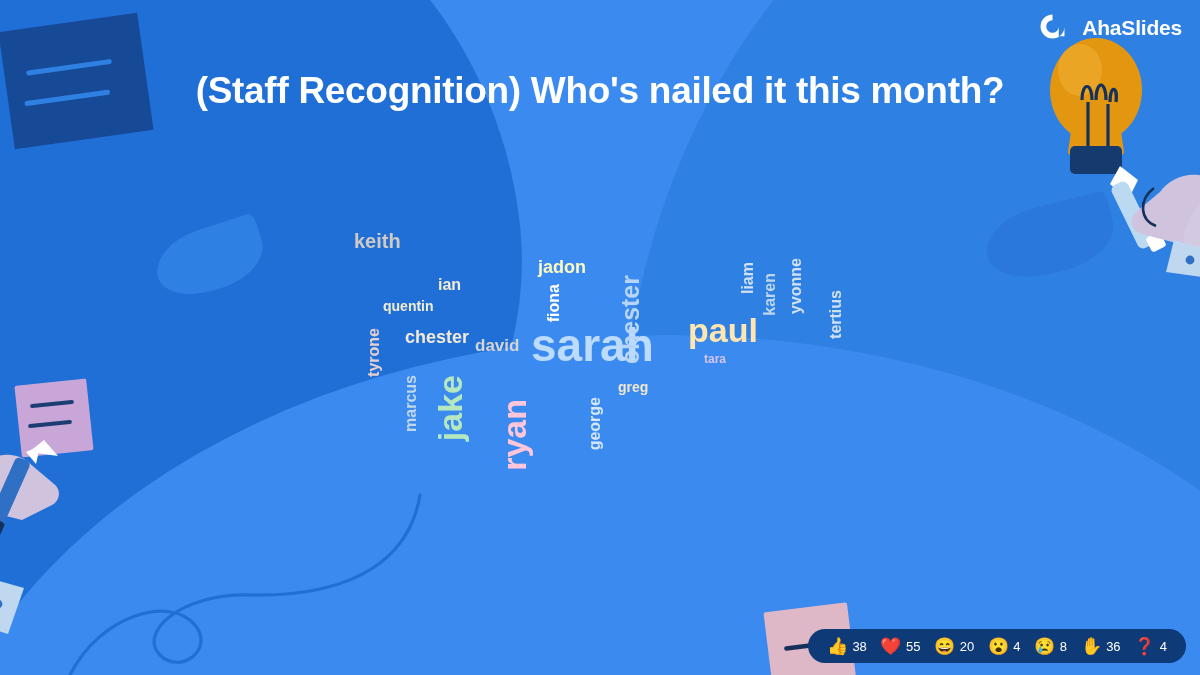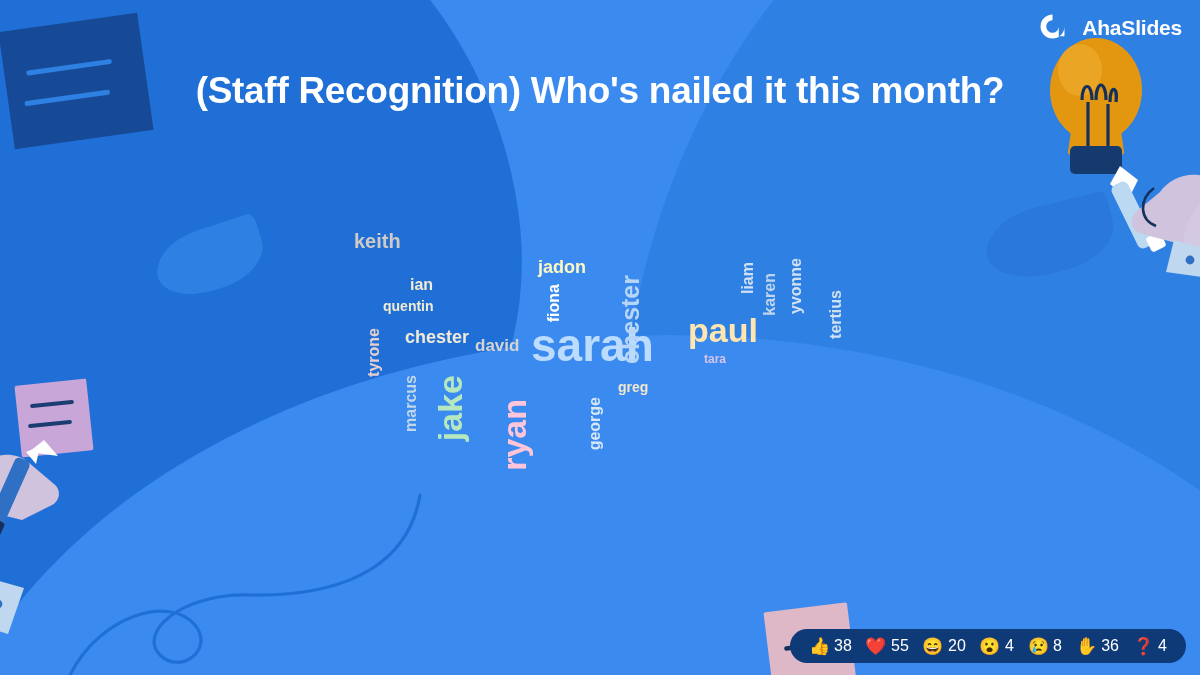--- a/index.html
+++ b/index.html
@@ -138,21 +138,21 @@
   }
   .reaction {
     display:flex; align-items:center; gap:4px;
     padding:0 7px;
     color:#ffffff;
     font-size:16px;
     font-weight:400;
     font-family:"Liberation Sans", sans-serif;
   }
   .reaction .emo { font-size:17px; line-height:1; display:inline-block; }
-  .reaction .cnt { font-size:16px; }
+  .reaction .cnt { font-size:13px; }
 </style>
 </head>
 <body>
 
 <div id="slide">
 
   <div class="bg-layer">
     <div class="swoosh-light-big"></div>
     <div class="swoosh-dark"></div>
     <div class="swoosh-right"></div>
@@ -221,21 +221,21 @@
   <div id="wordcloud">
       <span class="w" style="left: 201px; top: 122px; font-size: 46px; color: rgb(188, 220, 255);">sarah</span>
       <span class="w" style="left: 358px; top: 113px; font-size: 34px; color: rgb(255, 230, 176); text-align: center;">paul</span>
       <span class="w rot" style="left: 103px; top: 175px; font-size: 34px; color: rgb(182, 232, 191);">jake</span>
       <span class="w rot" style="left: 167px; top: 199px; font-size: 34px; color: rgb(255, 197, 217);">ryan</span>
       <span class="w rot" style="left: 288px; top: 75px; font-size: 25px; color: rgb(183, 214, 247);">chester</span>
       <span class="w" style="left: 208px; top: 58px; font-size: 18px; color: #fef9c3;">jadon</span>
       <span class="w" style="left: 75px; top: 128px; font-size: 18px; color: rgb(242, 234, 217);">chester</span>
       <span class="w" style="left: 53px; top: 99px; font-size: 14px; color: rgb(242, 236, 210);">quentin</span>
       <span class="w" style="left: 24px; top: 31px; font-size: 20px; color: rgb(207, 202, 196);">keith</span>
-      <span class="w" style="left: 80px; top: 77px; font-size: 16px; color: rgb(242, 236, 210);">ian</span>
+      <span class="w" style="left: 108px; top: 77px; font-size: 16px; color: rgb(242, 236, 210);">ian</span>
       <span class="w" style="left: 145px; top: 137px; font-size: 17px; color: rgb(212, 212, 212);">david</span>
       <span class="w" style="left: 288px; top: 180px; font-size: 14px; color: rgb(240, 231, 207);">greg</span>
       <span class="w" style="left: 374px; top: 153px; font-size: 12px; color: rgb(216, 196, 234);">tara</span>
       <span class="w rot" style="left: 216px; top: 84px; font-size: 16px; color: rgb(255, 255, 255);">fiona</span>
       <span class="w rot" style="left: 36px; top: 128px; font-size: 16px; color: rgb(230, 207, 207);">tyrone</span>
       <span class="w rot" style="left: 73px; top: 175px; font-size: 16px; color: rgb(191, 215, 232);">marcus</span>
       <span class="w rot" style="left: 257px; top: 197px; font-size: 16px; color: rgb(213, 230, 247);">george</span>
       <span class="w rot" style="left: 410px; top: 62px; font-size: 16px; color: rgb(207, 224, 242);">liam</span>
       <span class="w rot" style="left: 432px; top: 73px; font-size: 16px; color: rgb(188, 212, 236);">karen</span>
       <span class="w rot" style="left: 458px; top: 58px; font-size: 16px; color: rgb(207, 224, 242);">yvonne</span>

